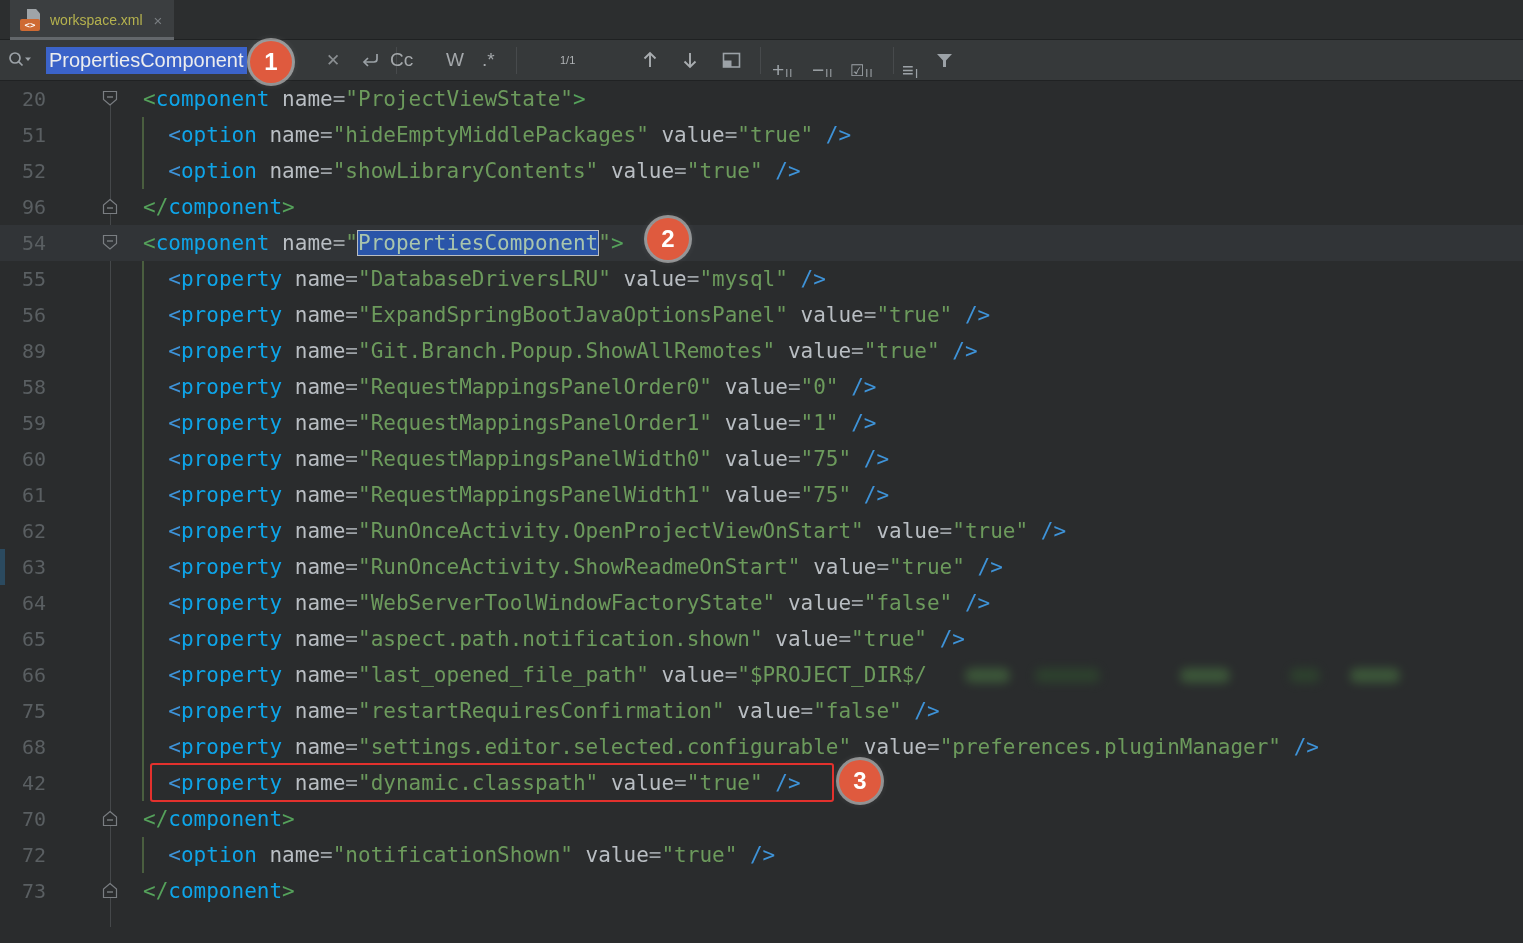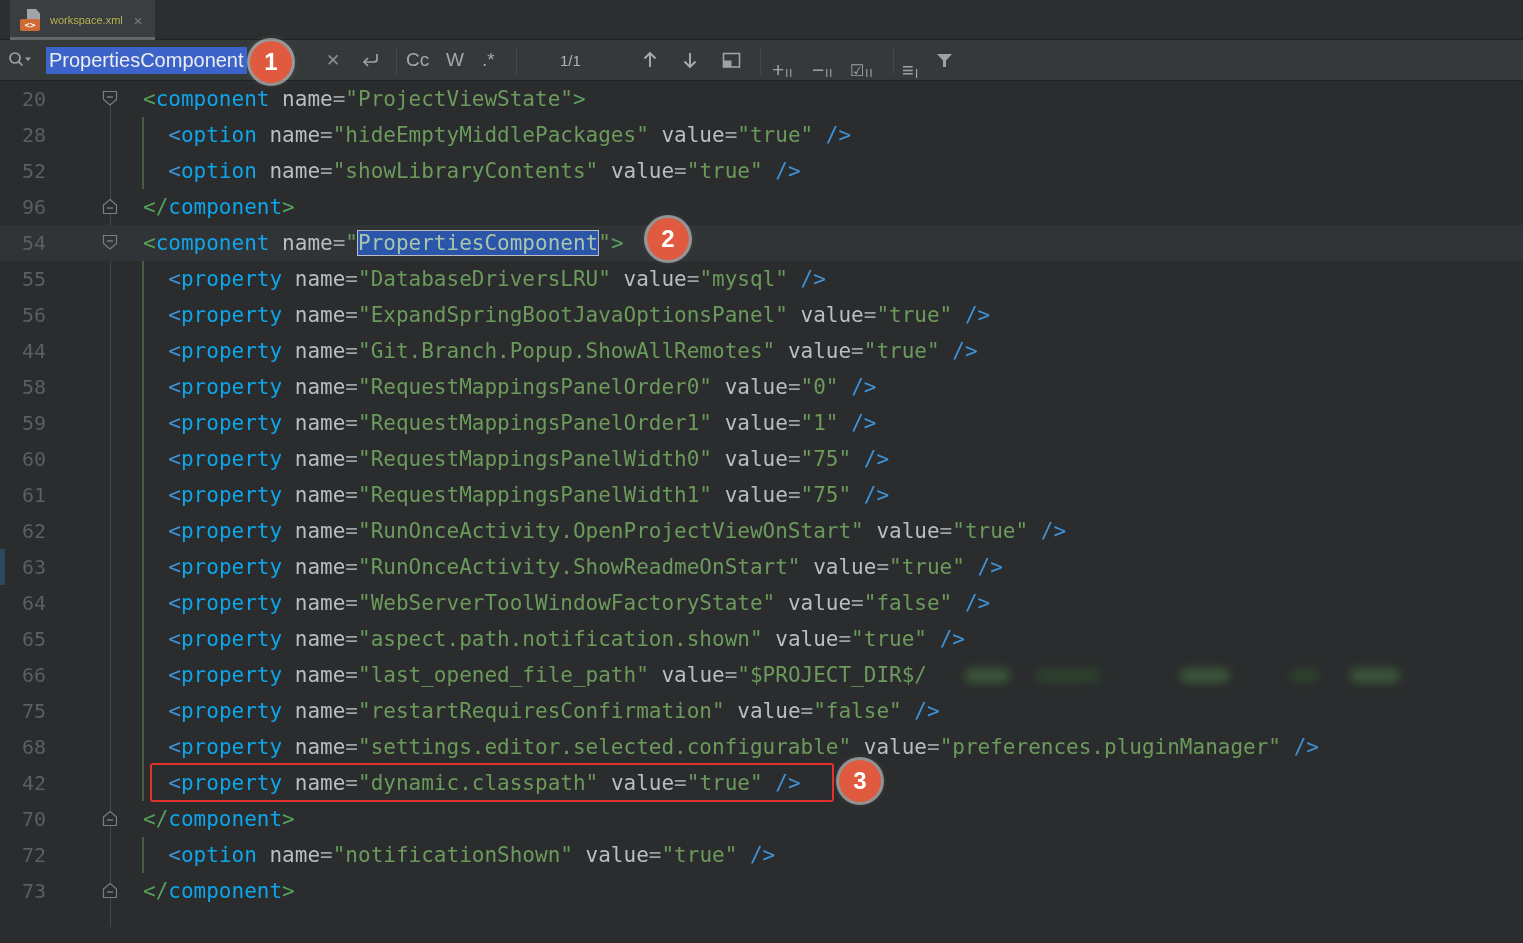--- a/index.html
+++ b/index.html
@@ -13,32 +13,32 @@
     background:#2C2E2F; border-bottom:1px solid #1F2122; }
   .tab{ position:absolute; left:10px; top:0; height:40px; padding:0 12px 0 10px;
     background:#3B3E40; display:flex; align-items:center; gap:9px; }
   .tab-underline{ position:absolute; left:0; bottom:0; width:100%; height:3px; background:#63676B; }
   .file-icon{ position:relative; width:21px; height:22px; }
   .file-icon .page{ position:absolute; right:1px; top:0; width:13px; height:15px;
     background:#9FA4A8; clip-path:polygon(0 0,70% 0,100% 30%,100% 100%,0 100%); }
   .file-icon .band{ position:absolute; left:0; bottom:0; width:20px; height:12px;
     background:#CE6A33; color:#fff; font:bold 9px/12px "DejaVu Sans Mono",monospace;
     text-align:center; border-radius:2px; }
-  .tab-title{ color:#B5B24E; font-size:11px; }
+  .tab-title{ color:#B5B24E; font-size:14px; }
   .tab-close{ color:#7A7E82; font-size:15px; padding-left:2px; cursor:pointer; }
   
   .searchbar{ position:absolute; left:0; top:40px; width:100%; height:41px;
     background:#36393A; border-bottom:1px solid #202223; }
   .sb{ position:absolute; top:0; height:40px; display:flex; align-items:center;
     color:#9CA2A7; }
   .sep{ position:absolute; top:7px; width:1px; height:27px; background:#474A4C; }
   .query{ font-size:20px; color:#ECEDEE; }
   .query .selected{ background:#3B63C9; padding:2px 3px; }
   .tbtn{ font-size:19px; color:#A4A8AB; cursor:pointer; }
-  .count{ font-size:15px; color:#B0B4B6; }
+  .count{ font-size:11px; color:#B0B4B6; }
   .occ{ display:flex; align-items:flex-end; gap:1px; cursor:pointer; }
   .occ .big{ font-size:21px; line-height:20px; }
   .occ .small{ font-size:11px; letter-spacing:1px; line-height:13px; }
   
   .editor{ position:absolute; left:0; top:81px; width:100%; height:862px; }
   .fold-line{ position:absolute; left:110px; top:16px; width:1px; height:830px; background:#45484A; }
   .row{ position:relative; height:36px; width:100%; }
   .row.cur{ background:#313437; }
   .gut{ position:absolute; left:0; top:0; width:143px; height:36px; }
   .num{ position:absolute; left:0; top:0; width:46px; text-align:right;
@@ -95,21 +95,21 @@
       <span class="selected">PropertiesComponent</span>
     </span>
     <span class="sb tbtn" style="left:326px;font-size:17px;color:#8A8E91">✕</span>
     <span class="sb" style="left:358px">
       <svg width="24" height="20" viewBox="0 0 24 20">
         <path d="M19 4 v5 a3 3 0 0 1 -3 3 H7" fill="none" stroke="#9CA2A7" stroke-width="1.7"></path>
         <path d="M10 8 l-4 4 4 4" fill="none" stroke="#9CA2A7" stroke-width="1.7"></path>
       </svg>
     </span>
     <span class="sep" style="left:396px"></span>
-    <span class="sb tbtn" style="left:406px">Cc</span>
+    <span class="sb tbtn" style="left:390px">Cc</span>
     <span class="sb tbtn" style="left:446px">W</span>
     <span class="sb tbtn" style="left:482px">.*</span>
     <span class="sep" style="left:516px"></span>
     <span class="sb count" style="left:560px">1/1</span>
     <span class="sb" style="left:642px">
       <svg width="16" height="20" viewBox="0 0 16 20">
         <line x1="8" y1="3" x2="8" y2="17" stroke="#A9ADB0" stroke-width="1.9"></line>
         <path d="M2.5 8.5 L8 3 L13.5 8.5" fill="none" stroke="#A9ADB0" stroke-width="1.9"></path>
       </svg>
     </span>
@@ -160,21 +160,21 @@
               <svg width="16" height="17" viewBox="0 0 16 17">
                 <path d="M1.5 1.5 h13 v8 l-6.5 5.5 -6.5 -5.5 z" fill="#2A2C2D" stroke="#7A7E82" stroke-width="1.2"></path>
                 <line x1="5" y1="7" x2="11" y2="7" stroke="#7A7E82" stroke-width="1.4"></line>
               </svg>
             </span>
           </span>
           <span class="code"><span class="dg">&lt;</span><span class="tag">component</span><span class="pln"> </span><span class="attr">name</span><span class="pun">=</span><span class="val">"ProjectViewState"</span><span class="dg">&gt;</span></span>
         </div>
         <div class="row">
           <span class="gut">
-            <span class="num">28</span>
+            <span class="num">51</span>
           </span>
           <span class="guide"></span>
           <span class="code"><span class="pln">  </span><span class="db">&lt;</span><span class="tag">option</span><span class="pln"> </span><span class="attr">name</span><span class="pun">=</span><span class="val">"hideEmptyMiddlePackages"</span><span class="pln"> </span><span class="attr">value</span><span class="pun">=</span><span class="val">"true"</span><span class="pln"> </span><span class="db">/&gt;</span></span>
         </div>
         <div class="row">
           <span class="gut">
             <span class="num">52</span>
           </span>
           <span class="guide"></span>
           <span class="code"><span class="pln">  </span><span class="db">&lt;</span><span class="tag">option</span><span class="pln"> </span><span class="attr">name</span><span class="pun">=</span><span class="val">"showLibraryContents"</span><span class="pln"> </span><span class="attr">value</span><span class="pun">=</span><span class="val">"true"</span><span class="pln"> </span><span class="db">/&gt;</span></span>
@@ -212,21 +212,21 @@
         </div>
         <div class="row">
           <span class="gut">
             <span class="num">56</span>
           </span>
           <span class="guide"></span>
           <span class="code"><span class="pln">  </span><span class="db">&lt;</span><span class="tag">property</span><span class="pln"> </span><span class="attr">name</span><span class="pun">=</span><span class="val">"ExpandSpringBootJavaOptionsPanel"</span><span class="pln"> </span><span class="attr">value</span><span class="pun">=</span><span class="val">"true"</span><span class="pln"> </span><span class="db">/&gt;</span></span>
         </div>
         <div class="row">
           <span class="gut">
-            <span class="num">44</span>
+            <span class="num">89</span>
           </span>
           <span class="guide"></span>
           <span class="code"><span class="pln">  </span><span class="db">&lt;</span><span class="tag">property</span><span class="pln"> </span><span class="attr">name</span><span class="pun">=</span><span class="val">"Git.Branch.Popup.ShowAllRemotes"</span><span class="pln"> </span><span class="attr">value</span><span class="pun">=</span><span class="val">"true"</span><span class="pln"> </span><span class="db">/&gt;</span></span>
         </div>
         <div class="row">
           <span class="gut">
             <span class="num">58</span>
           </span>
           <span class="guide"></span>
           <span class="code"><span class="pln">  </span><span class="db">&lt;</span><span class="tag">property</span><span class="pln"> </span><span class="attr">name</span><span class="pun">=</span><span class="val">"RequestMappingsPanelOrder0"</span><span class="pln"> </span><span class="attr">value</span><span class="pun">=</span><span class="val">"0"</span><span class="pln"> </span><span class="db">/&gt;</span></span>

